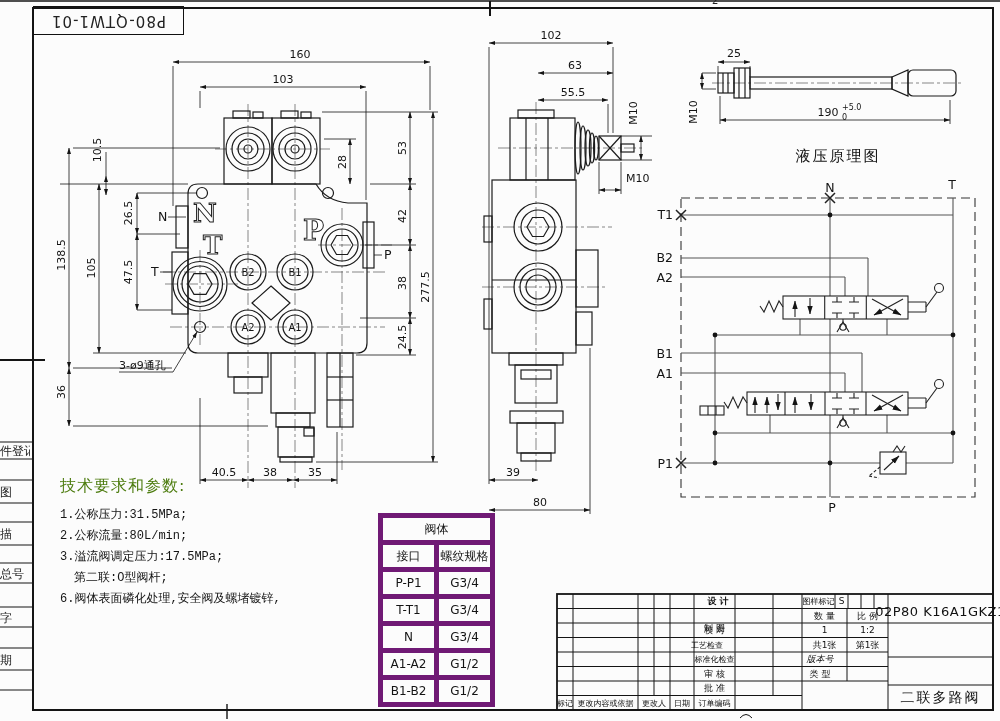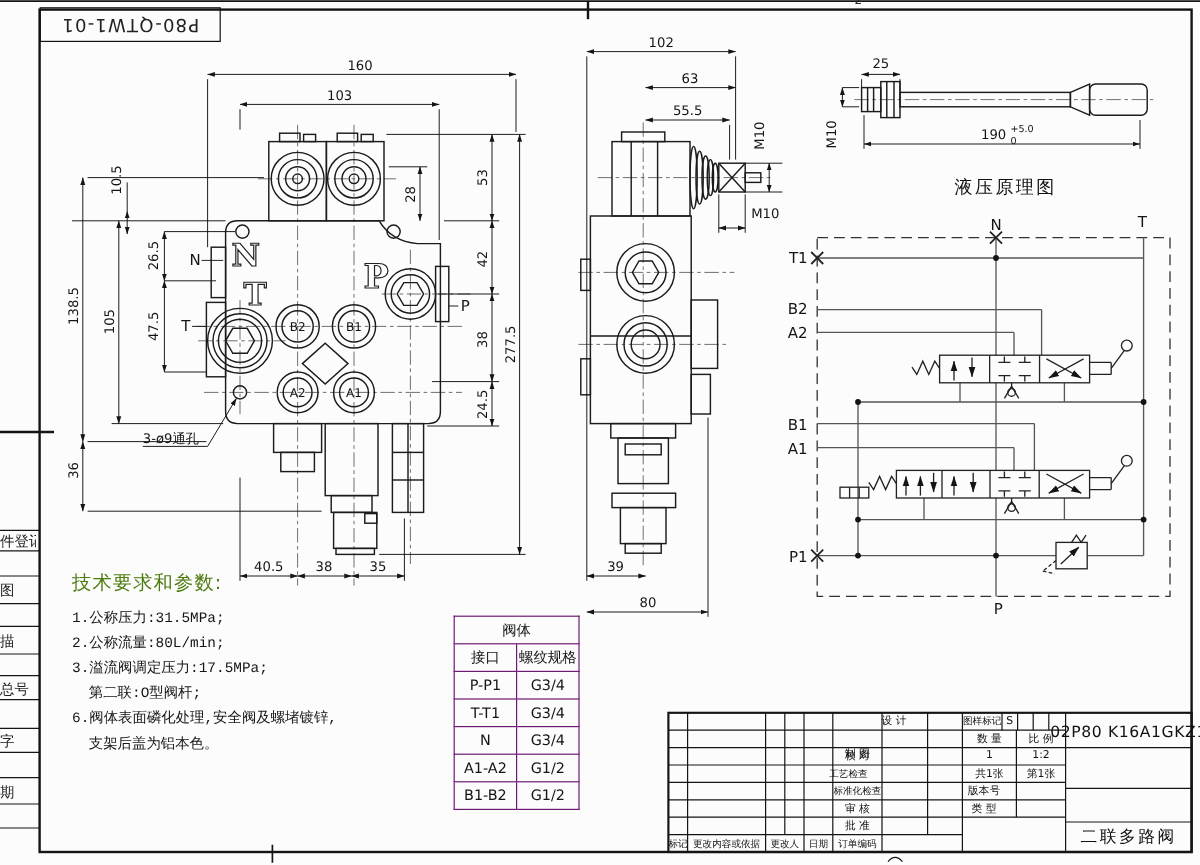--- a/index.html
+++ b/index.html
@@ -19,21 +19,21 @@
   .doccode span{transform:rotate(180deg);font-size:15px;letter-spacing:1px;color:#222;}
   
   .mlabel{left:0;width:30px;text-align:left;font-size:12px;color:#222;white-space:nowrap;overflow:hidden;}
   
   .tech{left:60px;top:476px;width:322px;}
   .tech .t{font-size:16px;letter-spacing:1px;margin-bottom:8px;color:#4d7c0f;}
   .tech .l{font-size:12px;line-height:21px;white-space:nowrap;color:#151515;font-family:Liberation Mono, monospace;}
   .tech .ind{padding-left:14px;}
   
   table.ptable{position:absolute;left:378px;top:513px;border-collapse:collapse;}
-  table.ptable td{border:1px solid #701a75;width:51px;height:22px;text-align:center;
+  table.ptable td{border:5px solid #701a75;width:51px;height:22px;text-align:center;
                   font-size:12px;padding:0;color:#141414;}
   
   .tb{transform:translate(-50%,-50%);font-size:9px;white-space:nowrap;color:#111;}
   .tb8{font-size:8px;}
   .tbnum{font-size:13px;letter-spacing:.5px;}
   .tbname{font-size:14px;letter-spacing:2px;}
   .zone{font-size:10px;color:#222;}
 </style>
 </head>
 <body>
@@ -469,21 +469,20 @@
 <span class="abs mlabel" style="top:610px;">字</span>
 <span class="abs mlabel" style="top:652px;">期</span>
 
 <div class="abs tech">
   <div class="t">技术要求和参数:</div>
   <div class="l">1.公称压力:31.5MPa;</div>
   <div class="l">2.公称流量:80L/min;</div>
   <div class="l">3.溢流阀调定压力:17.5MPa;</div>
   <div class="l ind">第二联:O型阀杆;</div>
   <div class="l">6.阀体表面磷化处理,安全阀及螺堵镀锌,</div>
-  <div class="l ind">支架后盖为铝本色。</div>
 </div>
 
 <table class="ptable">
   <tbody>
         <tr>
           <td colspan="2">阀体</td>
         </tr>
   <tr>
     <td>接口</td>
     <td>螺纹规格</td>
@@ -505,21 +504,21 @@
           <td>G1/2</td>
         </tr>
   <tr>
           <td>B1-B2</td>
           <td>G1/2</td>
         </tr>
 </tbody>
     </table>
 
 <div>
-  <span class="abs tb" style="left:745px;top:601.3px;">设 计</span>
+  <span class="abs tb" style="left:718px;top:601.3px;font-weight:bold;">设 计</span>
   <span class="abs tb" style="left:714.5px;top:615.8px;margin-top:12px;">制 图</span>
   <span class="abs tb" style="left:714.5px;top:630.3px;">校 对</span>
   <span class="abs tb tb8" style="left:707px;top:644.8px;text-align:center;">工艺检查</span>
   <span class="abs tb tb8" style="left:714.5px;top:659.3px;">标准化检查</span>
   <span class="abs tb" style="left:714.5px;top:673.8px;">审 核</span>
   <span class="abs tb" style="left:714.5px;top:688.3px;">批 准</span>
   <span class="abs tb tb8" style="left:714.5px;top:702.8px;">订单编码</span>
 
   <span class="abs tb tb8" style="left:565px;top:702.8px;">标记</span>
   <span class="abs tb tb8" style="left:605.5px;top:702.8px;">更改内容或依据</span>
@@ -527,20 +526,20 @@
   <span class="abs tb tb8" style="left:682px;top:702.8px;">日期</span>
 
   <span class="abs tb tb8" style="left:818.5px;top:601.3px;">图样标记</span>
   <span class="abs tb" style="left:841.5px;top:601.3px;">S</span>
   <span class="abs tb" style="left:824.5px;top:615.8px;">数 量</span>
   <span class="abs tb" style="left:867.5px;top:615.8px;">比 例</span>
   <span class="abs tb" style="left:824.5px;top:630.3px;">1</span>
   <span class="abs tb" style="left:867.5px;top:630.3px;">1:2</span>
   <span class="abs tb" style="left:824.5px;top:644.8px;">共1张</span>
   <span class="abs tb" style="left:867.5px;top:644.8px;">第1张</span>
-  <span class="abs tb" style="left:820px;top:659.3px;">版本号</span>
+  <span class="abs tb" style="left:820px;top:659.3px;font-style:italic;">版本号</span>
   <span class="abs tb" style="left:820px;top:673.8px;">类 型</span>
 
   <span class="abs tb tbnum" style="left:940.5px;top:611px;">02P80 K16A1GKZ1</span>
   <span class="abs tb tbname" style="left:940.5px;top:697.5px;">二联多路阀</span>
 </div>
 
 </div>
 
 </body></html>

